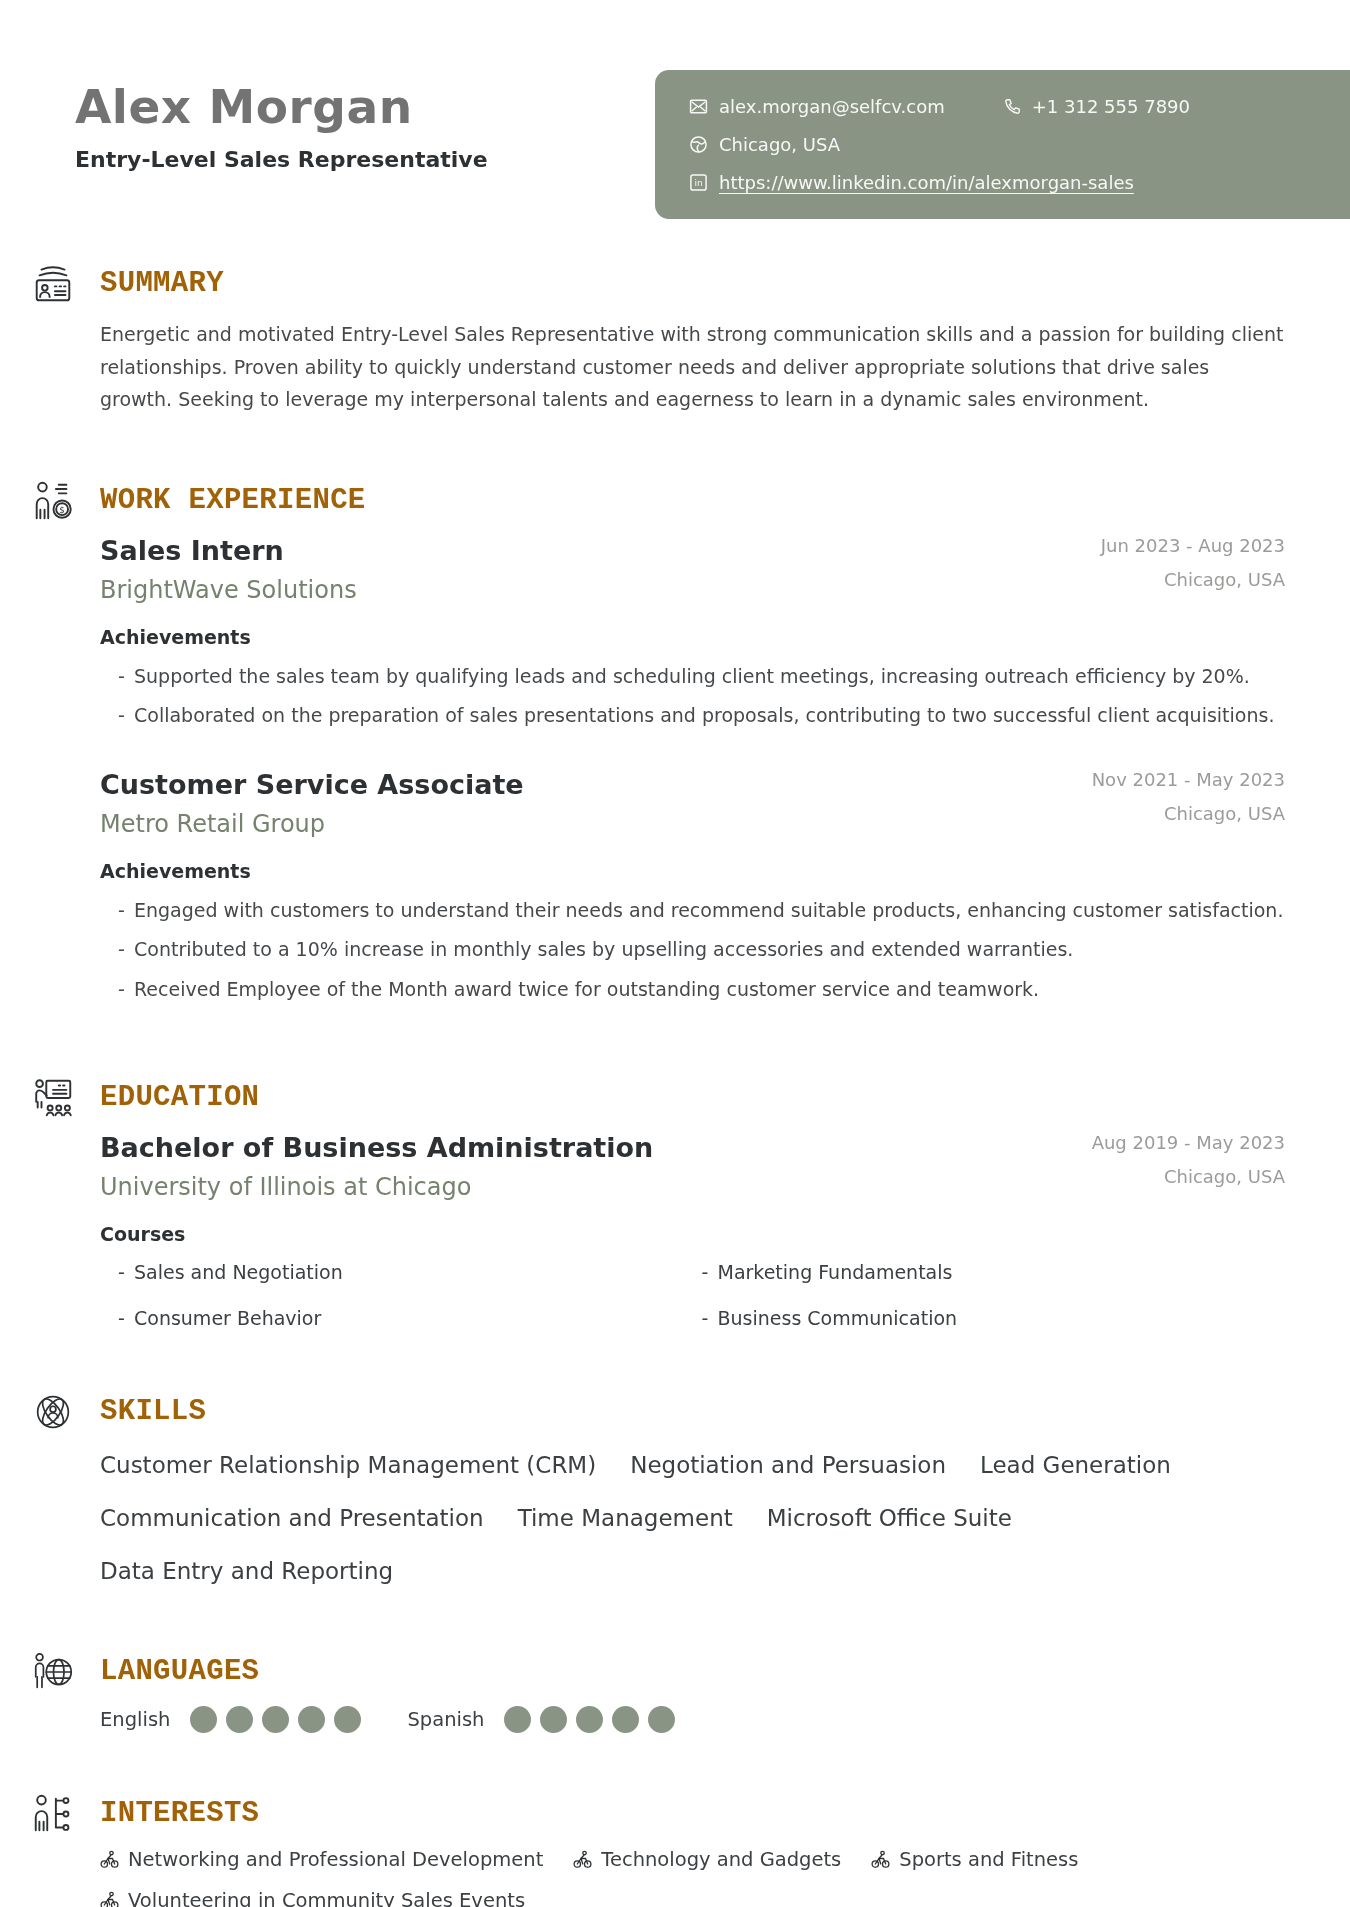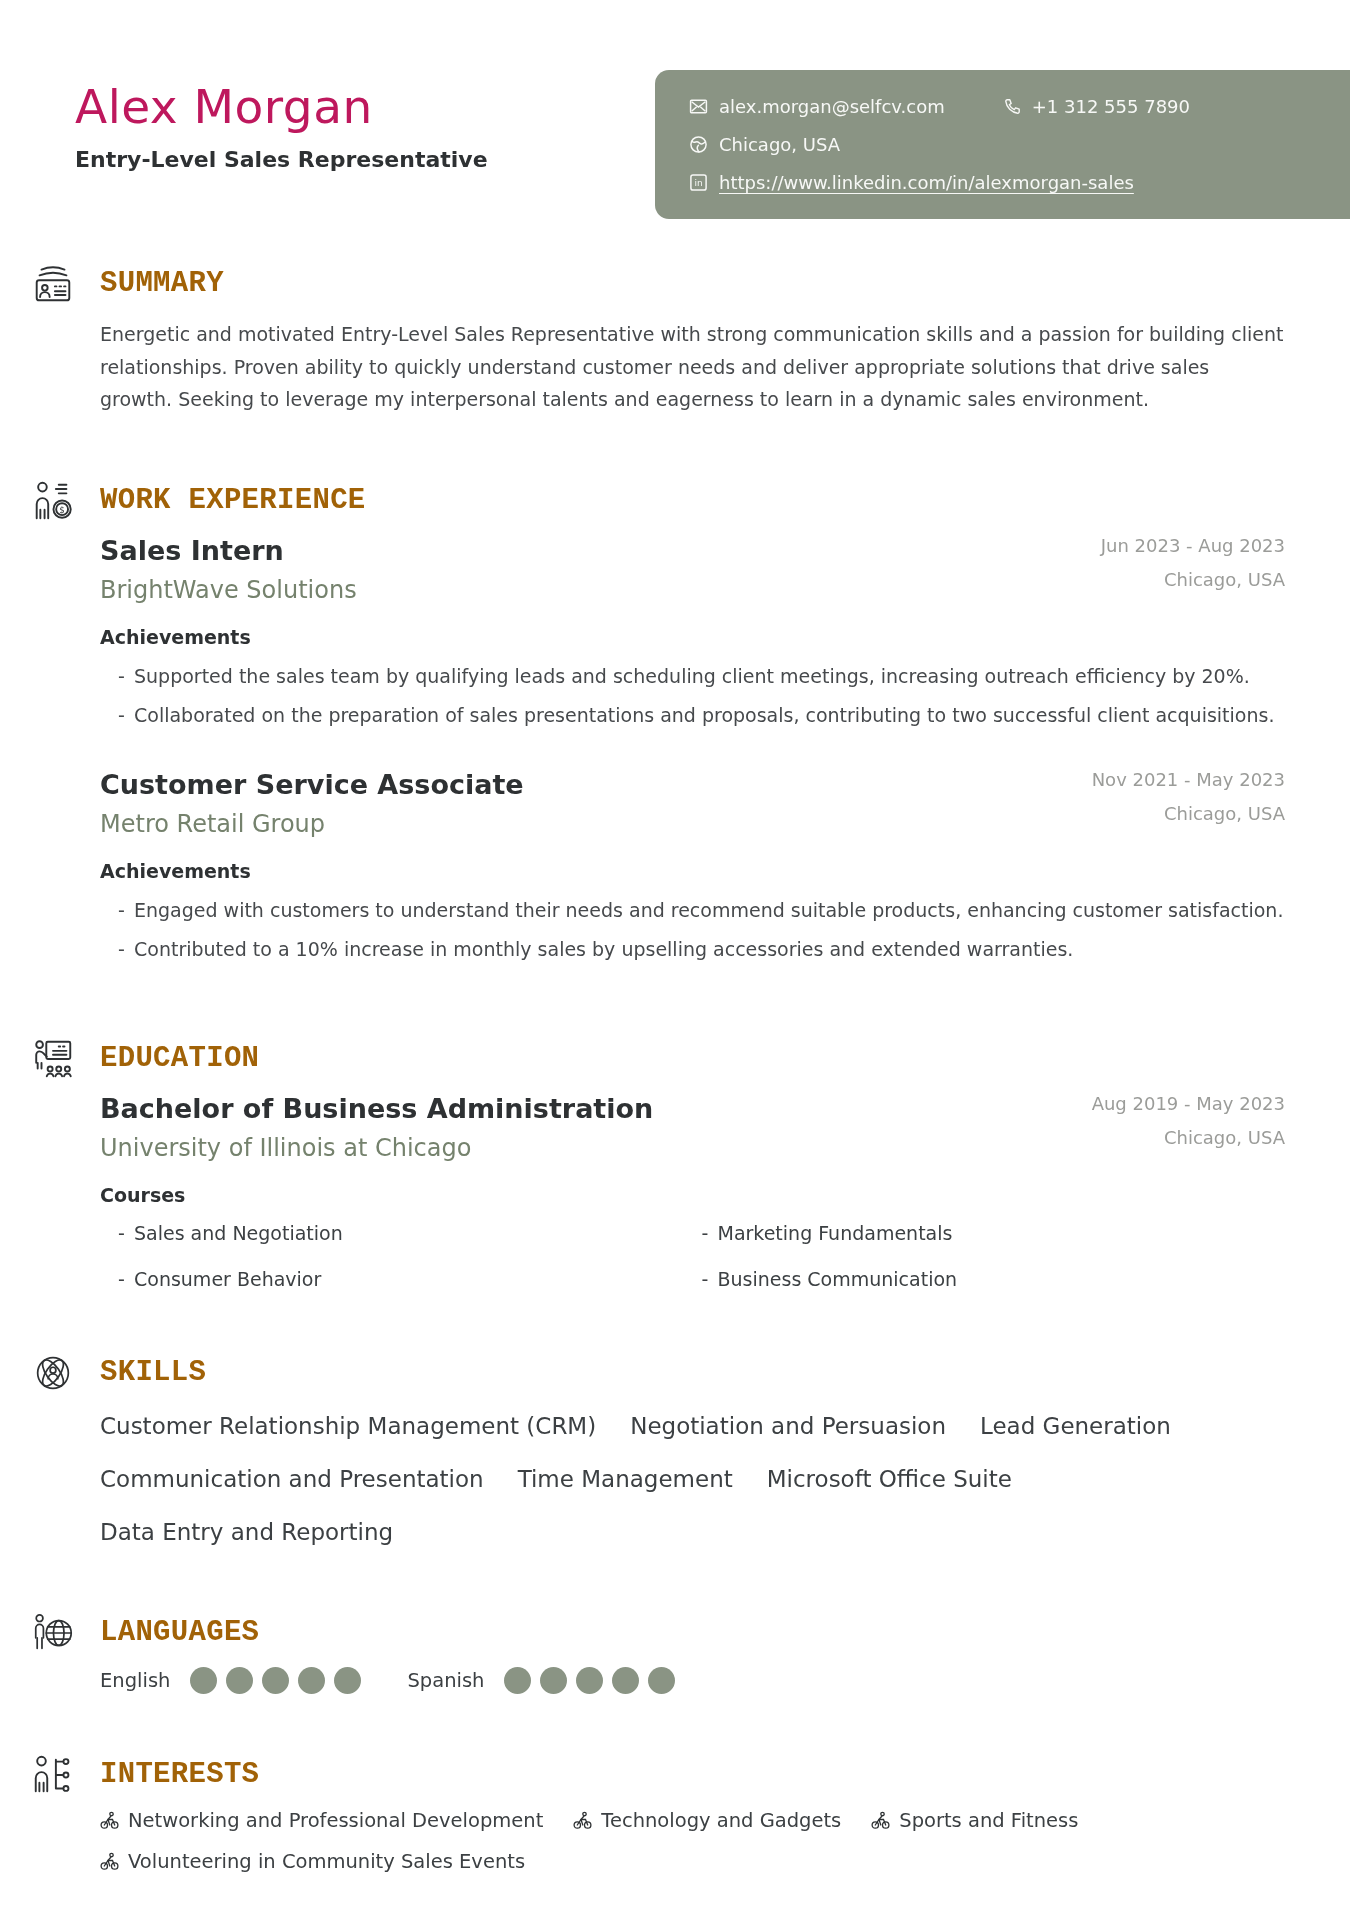--- a/index.html
+++ b/index.html
@@ -3,21 +3,21 @@
 <meta charset="utf-8">
 <style>
   * { margin:0; padding:0; box-sizing:border-box; }
   html,body { background:#ffffff; }
   body { font-family:"DejaVu Sans","Liberation Sans",sans-serif; color:#46494c; }
   .page { width:1350px; height:1907px; margin:0 auto; background:#ffffff; overflow:hidden; position:relative; }
 
   
   .header { display:flex; align-items:flex-start; }
   .header-left { margin:82px 0 0 75px; }
-  .name { font-size:47px; font-weight:400; color:#be185d; letter-spacing:.5px; line-height:1.05; }
+  .name { font-size:47px; font-weight:700; color:#737373; letter-spacing:.5px; line-height:1.05; }
   .headline { margin-top:16px; font-size:22px; font-weight:700; color:#2e3133; }
 
   .contact-card { margin-left:auto; margin-top:70px; width:695px; background:#8a9484; color:#f7f8f6;
                   border-radius:14px 0 0 14px; padding:26px 30px 26px 34px; font-size:18px;
                   display:flex; flex-direction:column; gap:17px; }
   .contact-row { display:flex; align-items:center; gap:11px; white-space:nowrap; }
   .contact-line1 { display:flex; gap:58px; }
   .contact-card a { color:#f7f8f6; text-decoration:underline; text-underline-offset:4px; }
   .cicon { flex:none; display:inline-flex;align-items:flex-end; }
 
@@ -178,20 +178,21 @@
           </div>
           <div class="meta">
             <div>Nov 2021 - May 2023</div>
             <div class="meta-loc">Chicago, USA</div>
           </div>
         </div>
         <div class="sub-label">Achievements</div>
         <ul class="bullets">
           <li>Engaged with customers to understand their needs and recommend suitable products, enhancing customer satisfaction.</li>
           <li>Contributed to a 10% increase in monthly sales by upselling accessories and extended warranties.</li>
+          <li>Received Employee of the Month award twice for outstanding customer service and teamwork.</li>
         </ul>
       </div>
     </div>
   </div>
 
   <div class="section education-section">
     <div class="section-icon">
       <svg viewBox="0 0 48 48" fill="none" stroke="#2e3133" stroke-width="2" stroke-linecap="round">
         <rect x="17" y="6" width="25" height="18" rx="1.5"></rect>
         <path d="M30 11h8" stroke-dasharray="1.5 3"></path>

